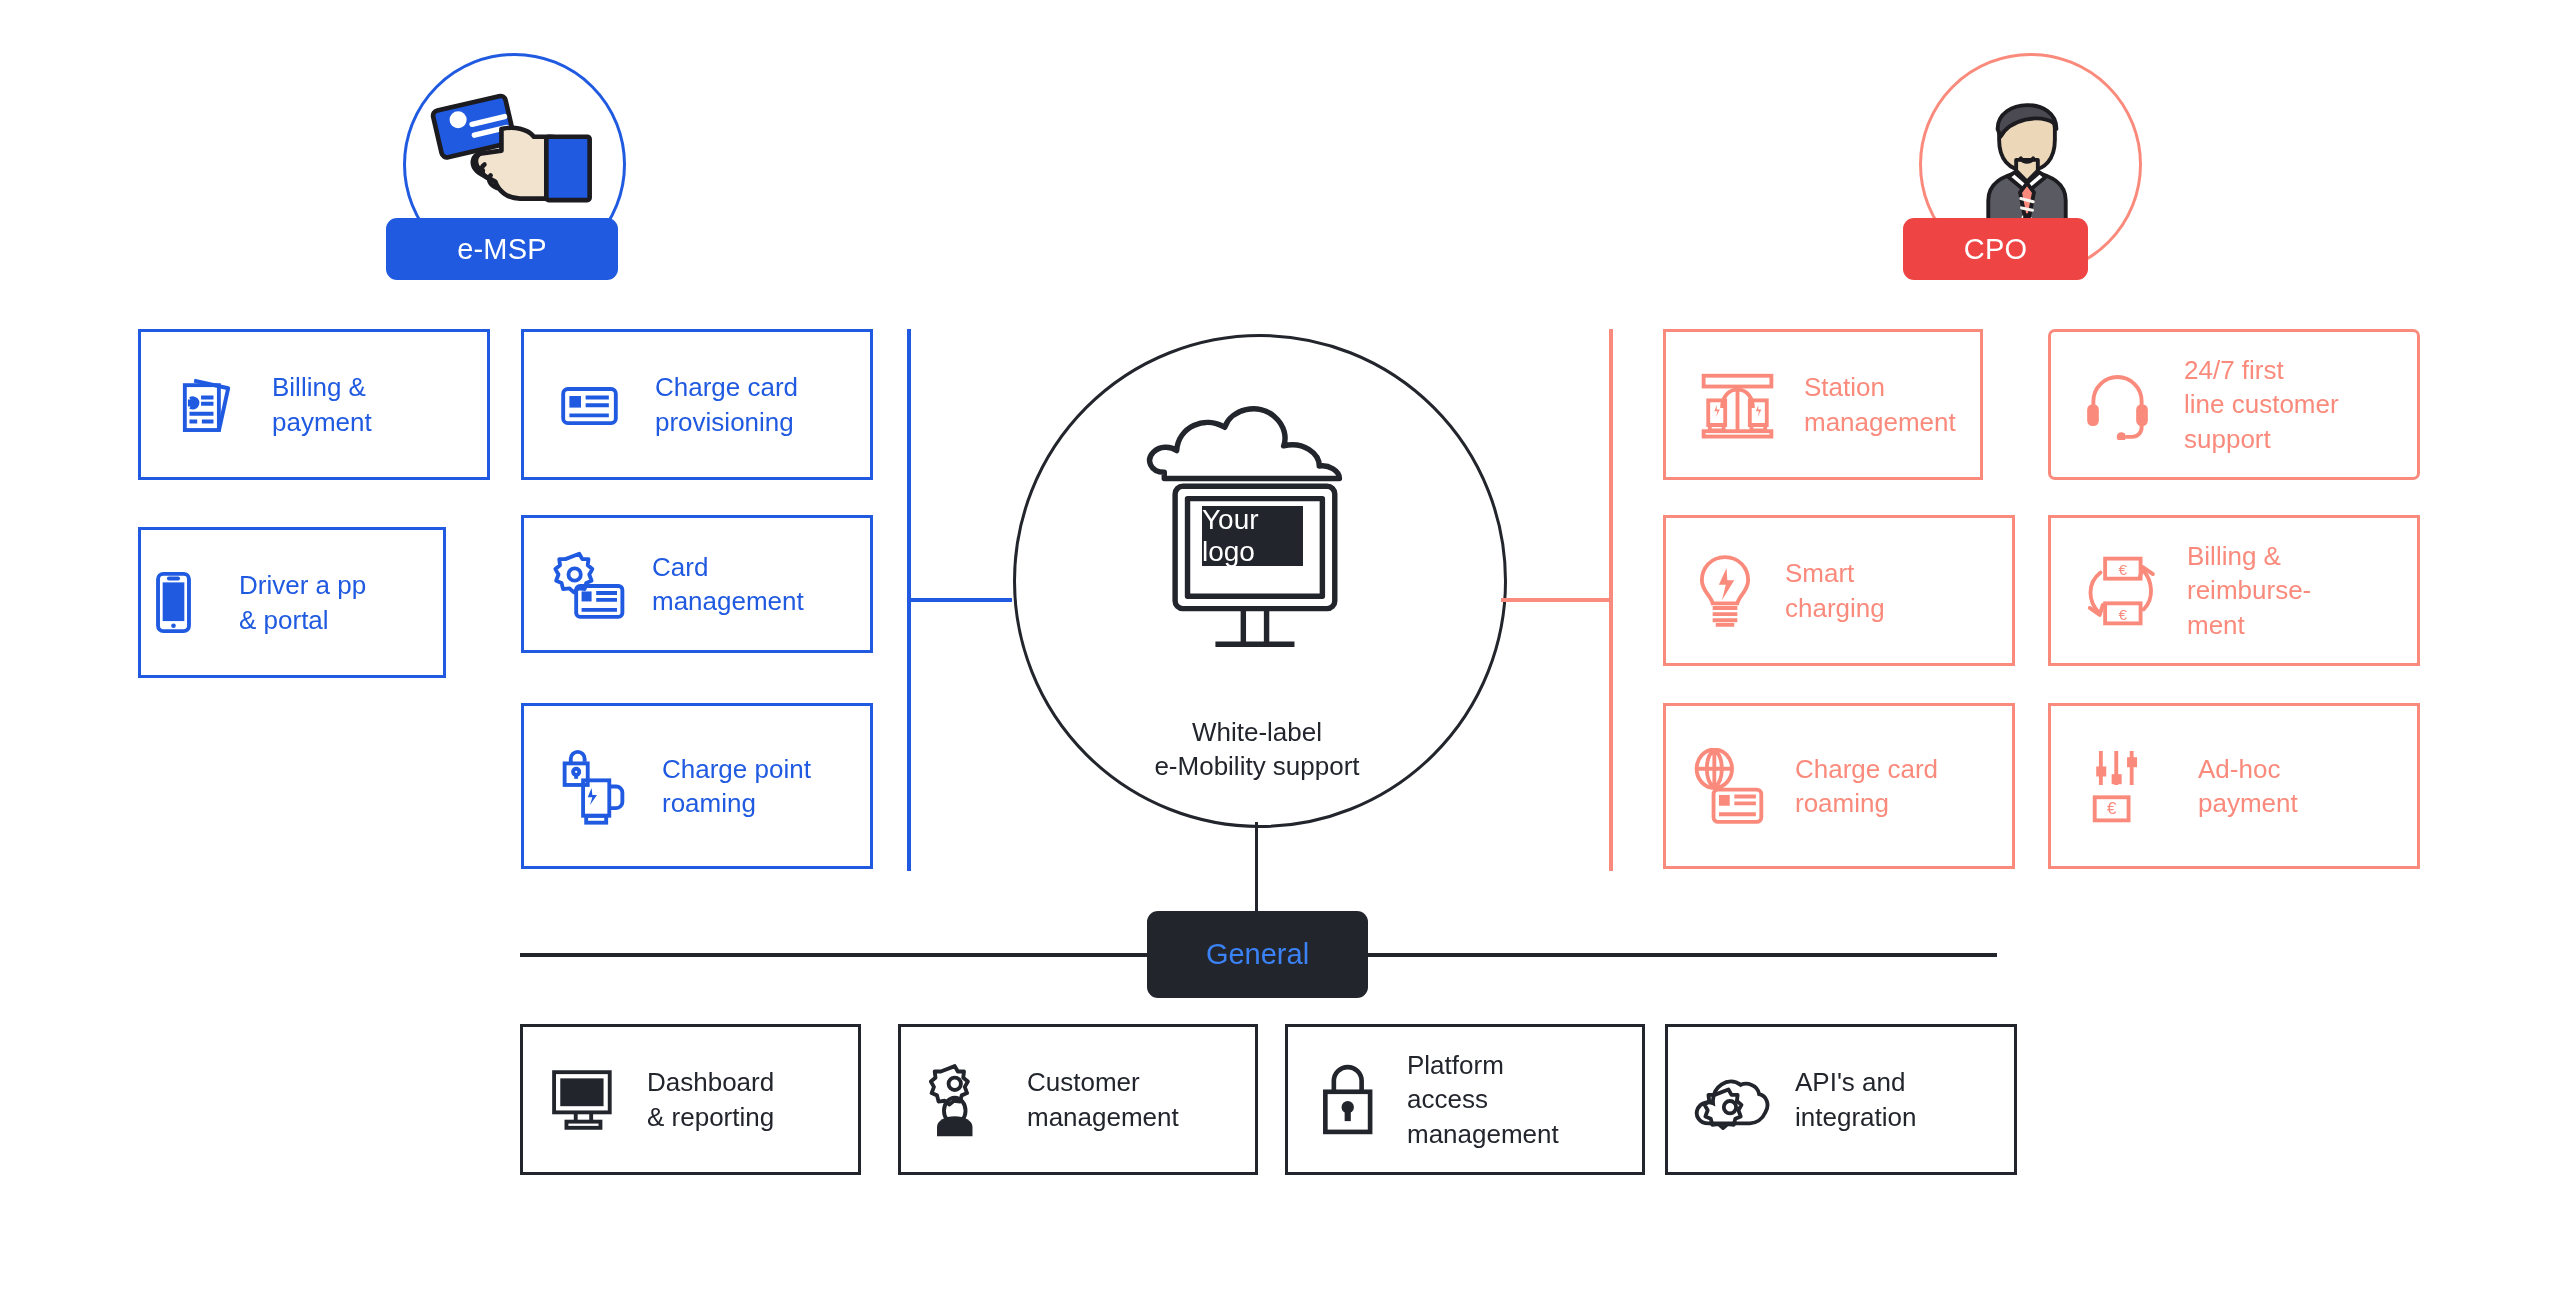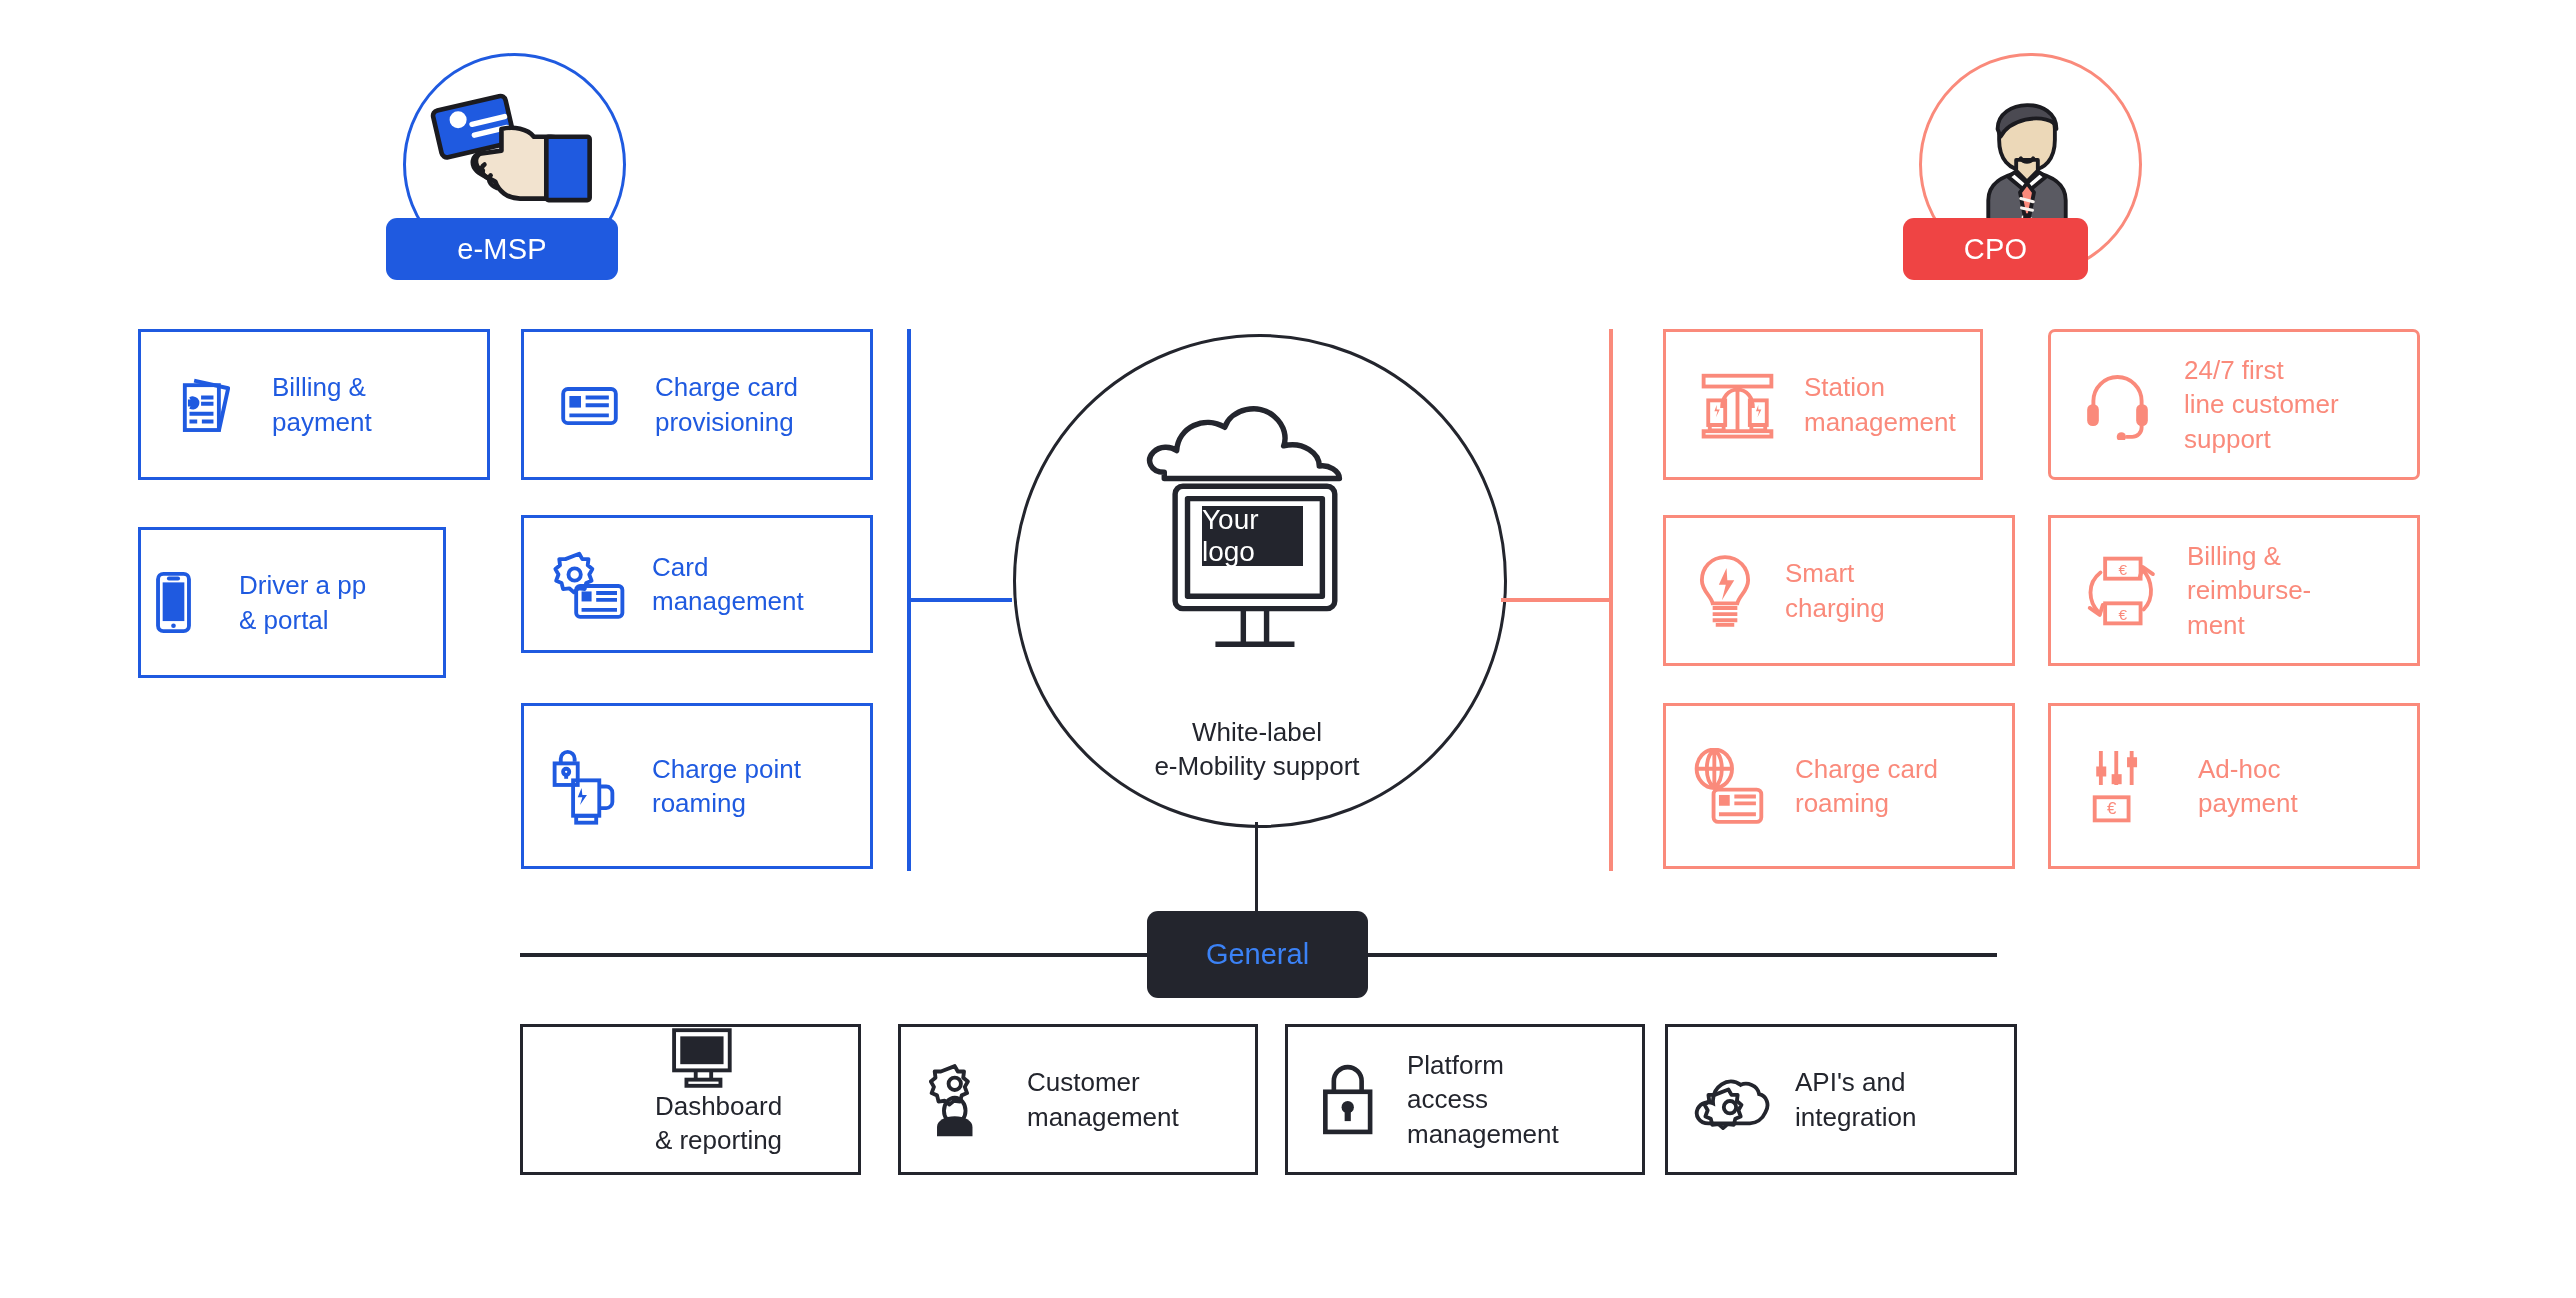--- a/index.html
+++ b/index.html
@@ -133,21 +133,21 @@
         <circle cx="32" cy="33" r="8"></circle>
         <rect x="34" y="48" width="60" height="40" rx="5"></rect>
         <rect x="41" y="55" width="13" height="13" fill="#1f5ae0" stroke="none"></rect>
         <path d="M60 57 h27 M60 66 h27 M41 79 h46"></path>
       </svg>
     </span>
     <span class="lbl" style="margin-left:25px;">Card
 management</span>
   </div>
 
-  <div class="card blue" style="left:521px;top:703px;width:352px;height:166px;padding-left:26px;">
+  <div class="card blue" style="left:521px;top:703px;width:352px;height:166px;padding-left:36px;">
     <span class="ico">
       <svg width="77" height="77" viewBox="0 0 100 100" fill="none" stroke="#1f5ae0" stroke-width="5">
         <rect x="6" y="20" width="30" height="28"></rect>
         <path d="M14 20 v-6 a9 9 0 0 1 18 0 v4"></path>
         <circle cx="21" cy="31" r="4"></circle>
         <path d="M21 33 v7"></path>
         <rect x="30" y="42" width="34" height="46"></rect>
         <path d="M41 52 l-5 12 h6 l-3 10 9 -13 h-6 z" fill="#1f5ae0" stroke="none"></path>
         <path d="M64 50 h9 a8 8 0 0 1 8 8 v12 a8 8 0 0 1 -8 8 h-9"></path>
         <rect x="34" y="88" width="26" height="9"></rect>
@@ -270,21 +270,21 @@
     <span class="lbl" style="margin-left:37px;">Ad-hoc
 payment</span>
   </div>
 
   <div class="vline" style="left:1255px;top:822px;width:3.1px;height:89px;background:#23252d;"></div>
   <div class="hline" style="left:520px;top:953px;width:1477px;height:3.9px;background:#23252d;"></div>
   <div class="general-badge" style="left:1147px;top:911px;width:221px;height:87px;">
     <span>General</span>
   </div>
 
-  <div class="card dark" style="left:520px;top:1024px;width:341px;height:151px;padding-left:28px;flex-direction:column;">
+  <div class="card dark" style="left:520px;top:1024px;width:341px;height:151px;padding-left:28px;">
     <span class="ico">
       <svg width="68" height="62" viewBox="0 0 88 80" fill="none" stroke="#23252d" stroke-width="5">
         <rect x="4" y="4" width="72" height="52"></rect>
         <rect x="12" y="12" width="56" height="36" fill="#23252d" stroke="none"></rect>
         <path d="M32 56 v12 M52 56 v12"></path>
         <rect x="20" y="68" width="44" height="8"></rect>
       </svg>
     </span>
     <span class="lbl" style="margin-left:28px;">Dashboard
 &amp; reporting</span>

